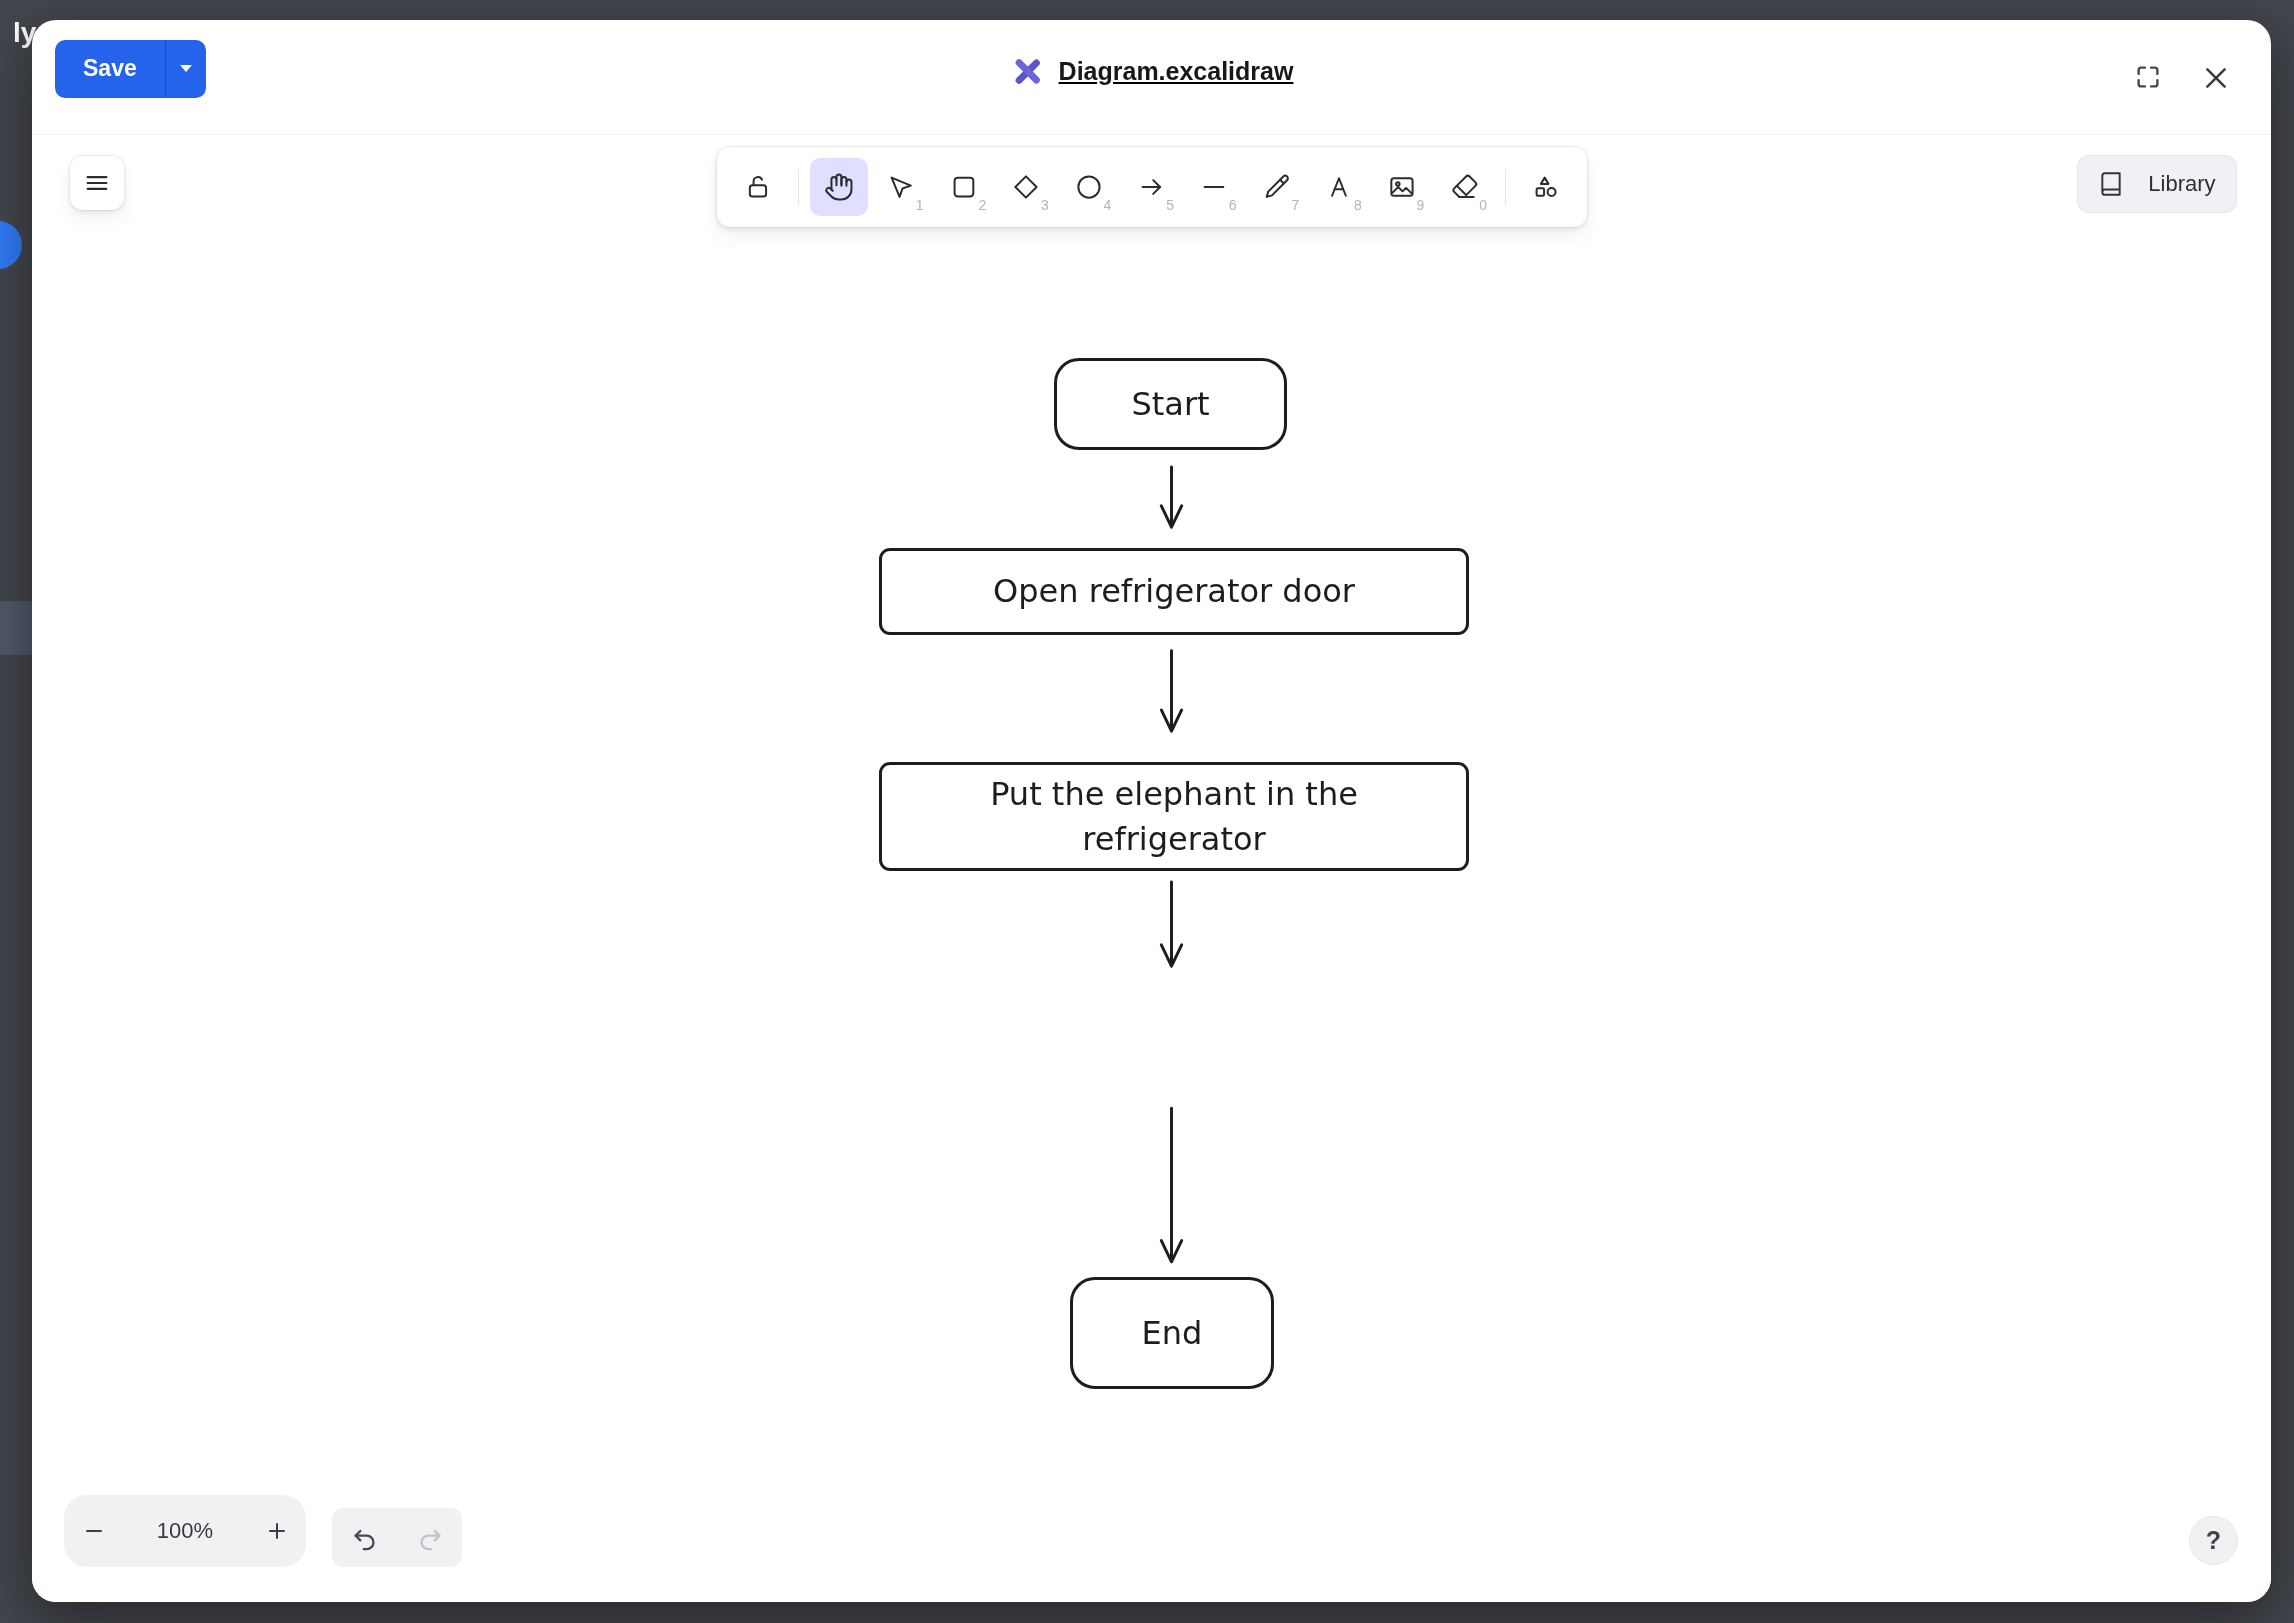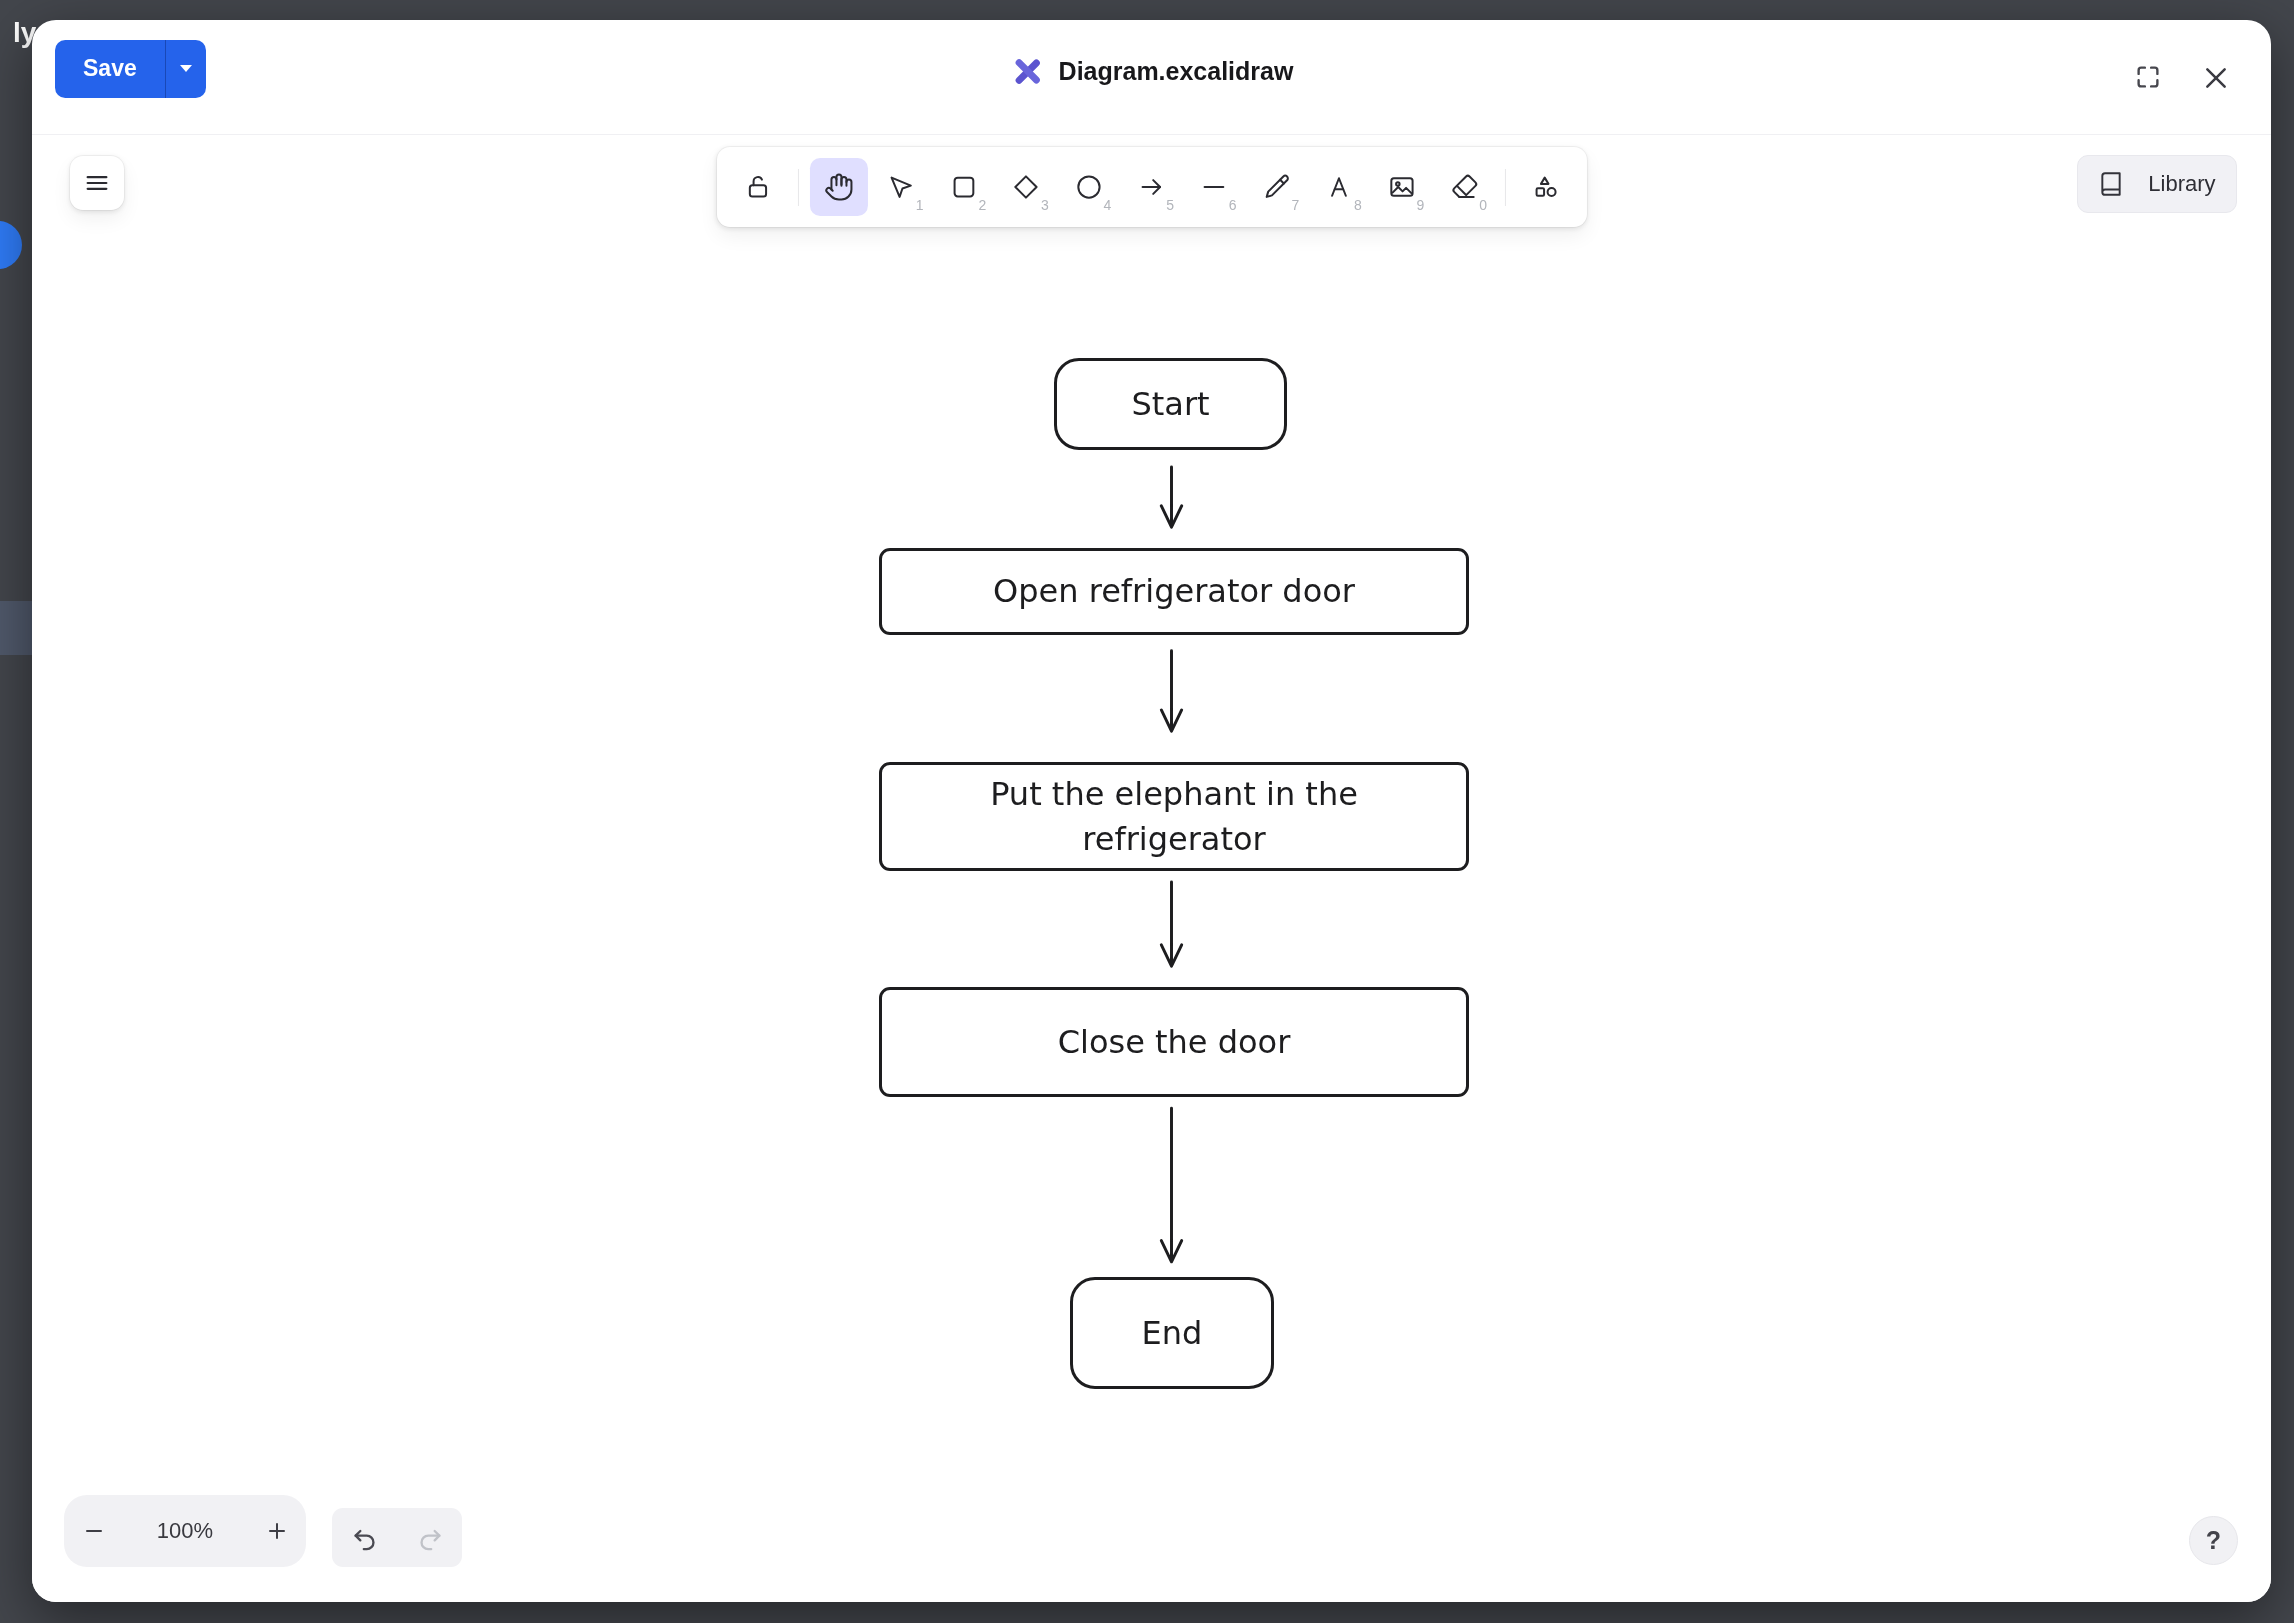--- a/index.html
+++ b/index.html
@@ -32,21 +32,21 @@
     font-size:23px; font-weight:600; border:none; display:flex; align-items:center; cursor:pointer;
     font-family:"Liberation Sans",sans-serif;
     text-align:center;
   }
   .save-caret-btn {
     width:41px; height:100%; background:#2563eb; border:none; cursor:pointer;
     border-left:0.9px solid rgba(10,40,120,.45); display:flex; align-items:center; justify-content:center;
   }
   .caret-down { width:0; height:0; border-left:6.5px solid transparent; border-right:6.5px solid transparent; border-top:7.4px solid #ffffff; }
 
-  .title-wrap { position:absolute; left:50%; top:0; height:103px; transform:translateX(-50%); display:flex; align-items:center; gap:14px; }
+  .title-wrap { position:absolute; left:50%; top:0; height:103px; transform:translateX(-50%); display:flex; align-items:center; gap:14px;text-decoration:underline; }
   .doc-title { font-size:25px; font-weight:600; color:#18181b; }
 
   .win-btn { position:absolute; top:42px; width:32px; height:32px; background:transparent; border:none; cursor:pointer; padding:0; }
   .win-btn.fullscreen { right:107px; }
   .win-btn.close { right:39px; }
 
   
   .canvas { position:absolute; top:115px; left:0; right:0; bottom:0; background:#ffffff; }
 
   .island-shadow {
@@ -299,23 +299,20 @@
     </svg>
 
     <div class="node rect" style="left:847px; top:619px; width:590px; height:109px;">
       <span>Put the elephant in the refrigerator</span>
     </div>
 
     <svg class="edge" style="left:1121px; top:745px;" width="37" height="89" viewBox="0 0 40 96">
       <path d="M20 2 V92 M9 70 L20 93 L31 70" fill="none" stroke="#1d1d1f" stroke-width="3.2" stroke-linecap="round" stroke-linejoin="round"></path>
     </svg>
 
-    <div class="node rect" style="left:847px; top:844px; width:590px; height:110px;">
-      <span>Close the door</span>
-    </div>
 
     <svg class="edge" style="left:1121px; top:971px;" width="37" height="159" viewBox="0 0 40 171">
       <path d="M20 2 V167 M9 145 L20 168 L31 145" fill="none" stroke="#1d1d1f" stroke-width="3.2" stroke-linecap="round" stroke-linejoin="round"></path>
     </svg>
 
     <div class="node pill" style="left:1038px; top:1142px; width:204px; height:112px;">
       <span>End</span>
     </div>
 
     <div class="zoom-island">

